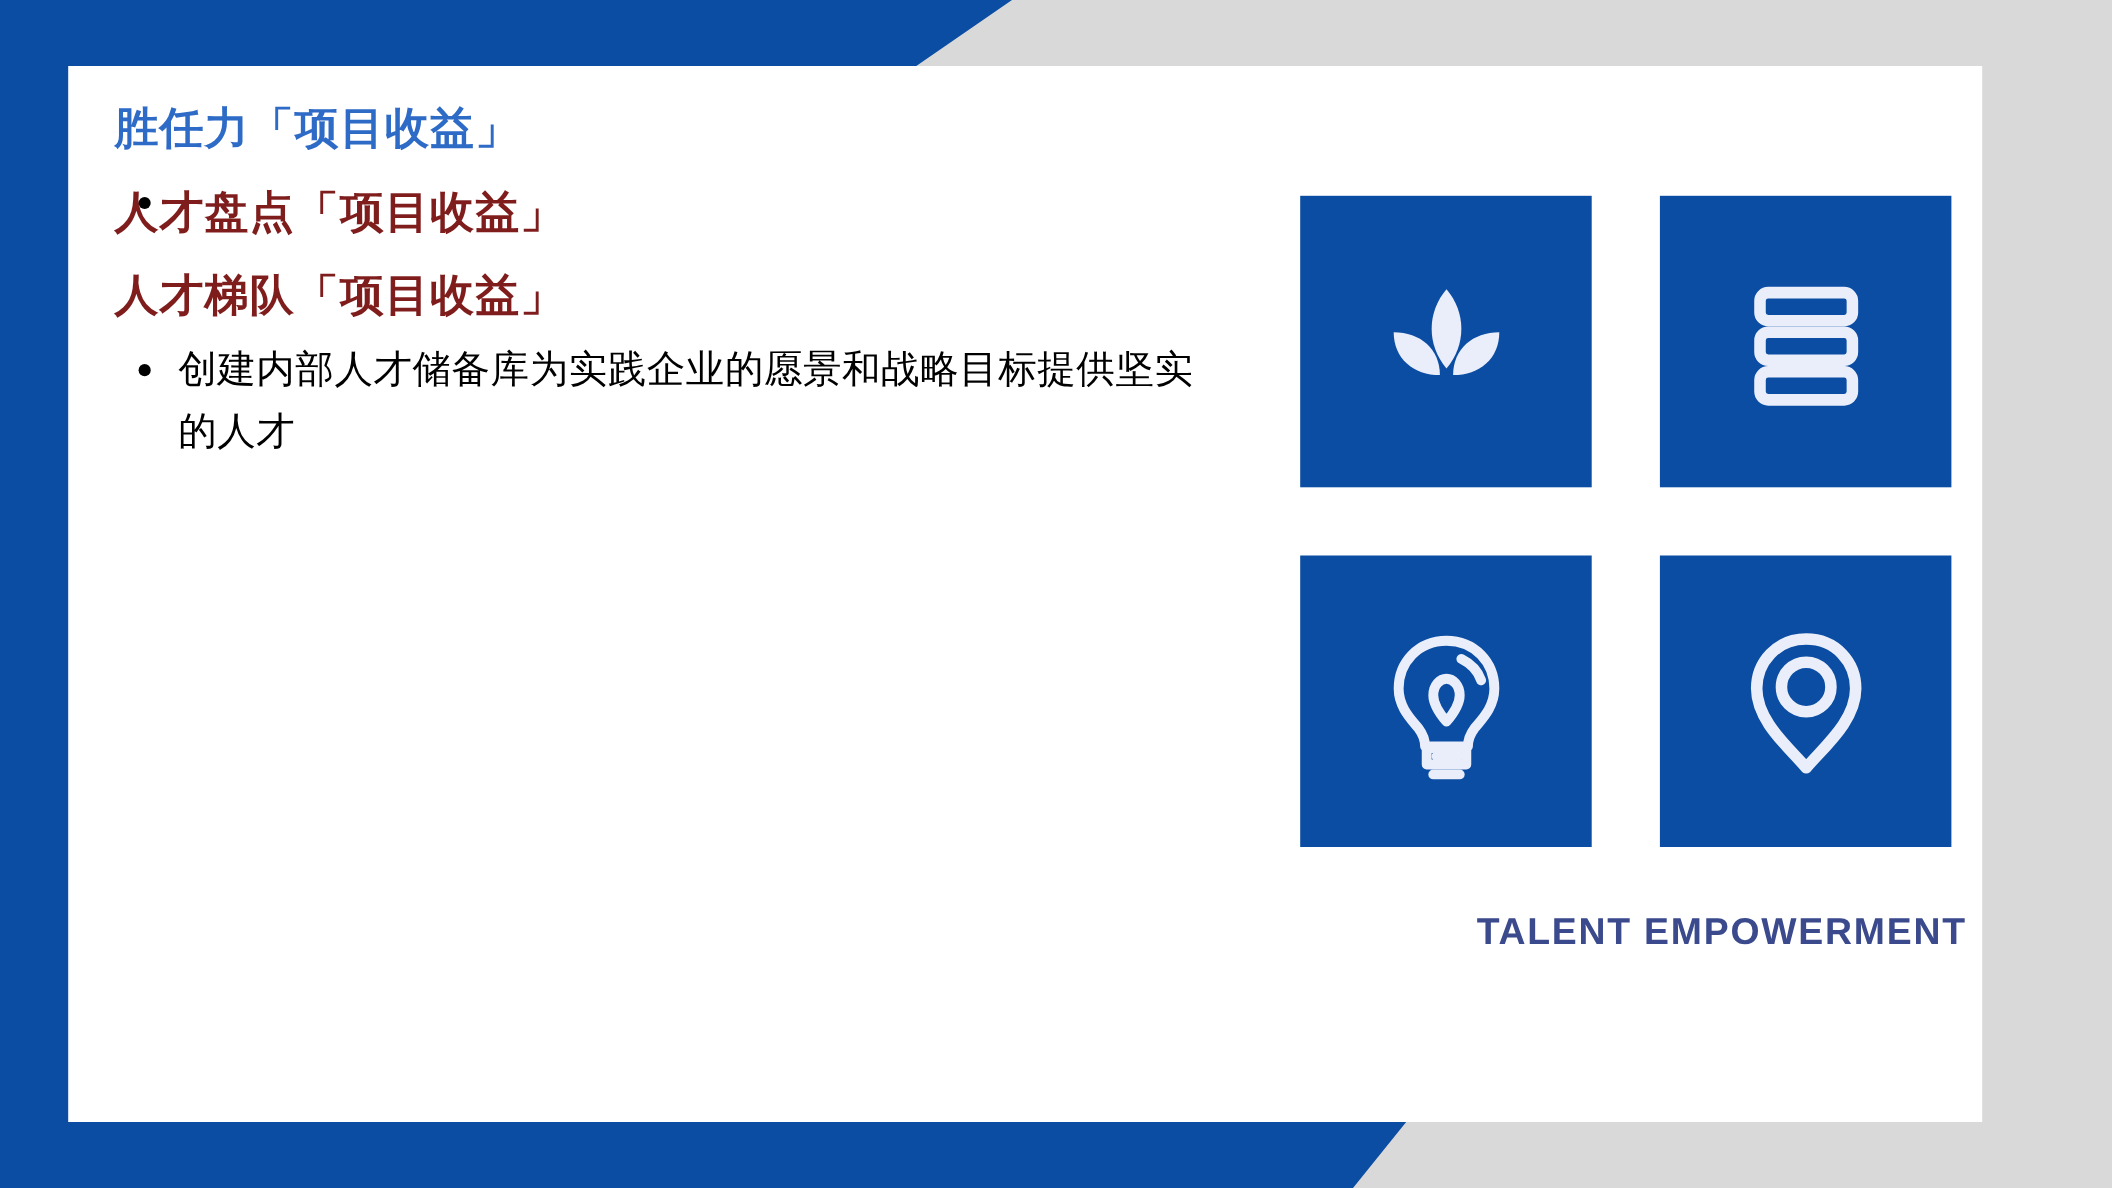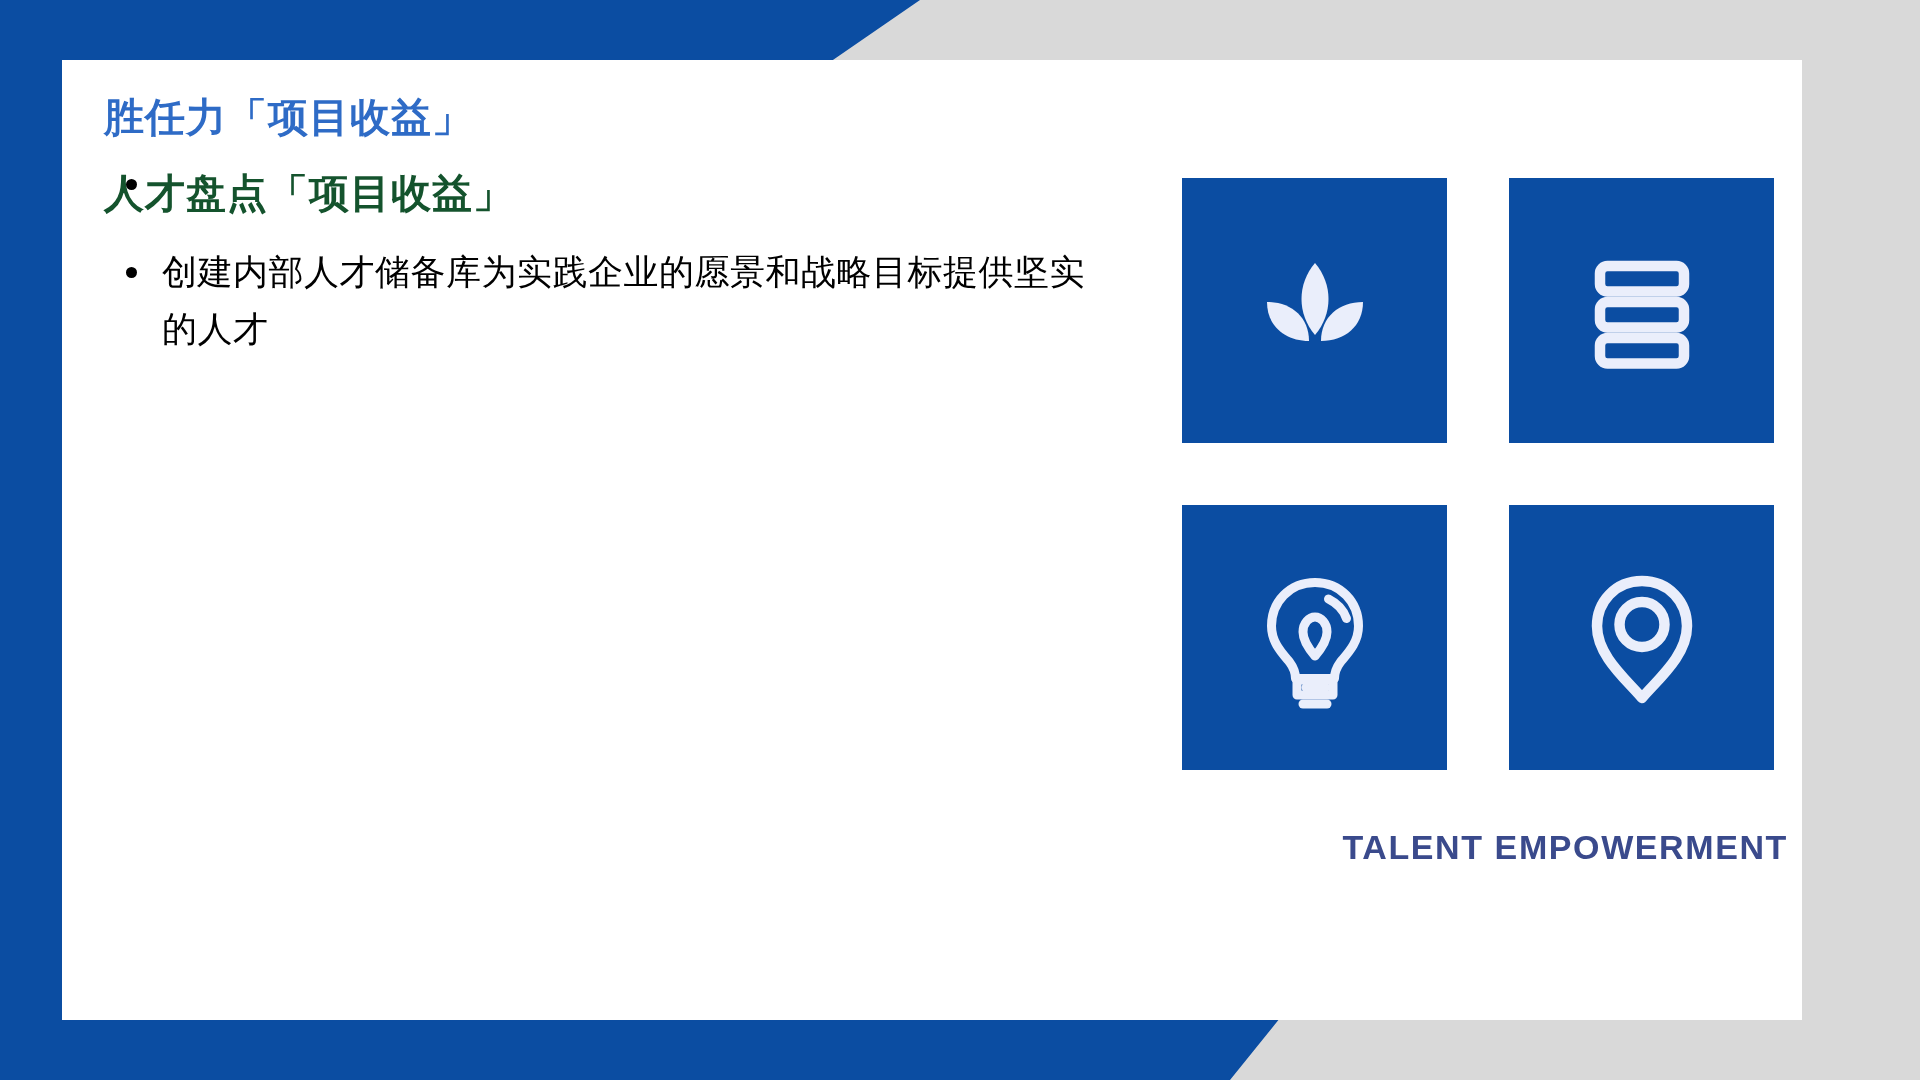--- a/index.html
+++ b/index.html
@@ -64,21 +64,21 @@
 
   .block-title {
     font-size: 40px;
     font-weight: bold;
     letter-spacing: 1px;
     margin: 0 0 14px 0;
     line-height: 1.25;
     white-space: nowrap;
   }
   .block-title.tone-deep  { color: #2e6bc6; }
-  .block-title.tone-muted { color: #14532d; }
+  .block-title.tone-muted { color: #7f1d1d; }
 
   .bullets {
     list-style: none;
     margin: 0;
     padding: 0;
   }
   .bullet {
     position: relative;
     padding-left: 58px;
     font-size: 35px;
@@ -148,20 +148,21 @@
               <span class="bullet-dot"></span>
             </li>
           </ul>
         </div>
 
         <div class="block">
           <h2 class="block-title tone-muted">人才盘点「项目收益」</h2>
         </div>
 
         <div class="block">
+          <h2 class="block-title tone-muted">人才梯队「项目收益」</h2>
           <ul class="bullets">
             <li class="bullet">
               <span class="bullet-dot"></span>
               <span>创建内部人才储备库为实践企业的愿景和战略目标提供坚实的人才</span>
             </li>
           </ul>
         </div>
 
       </div>
 

